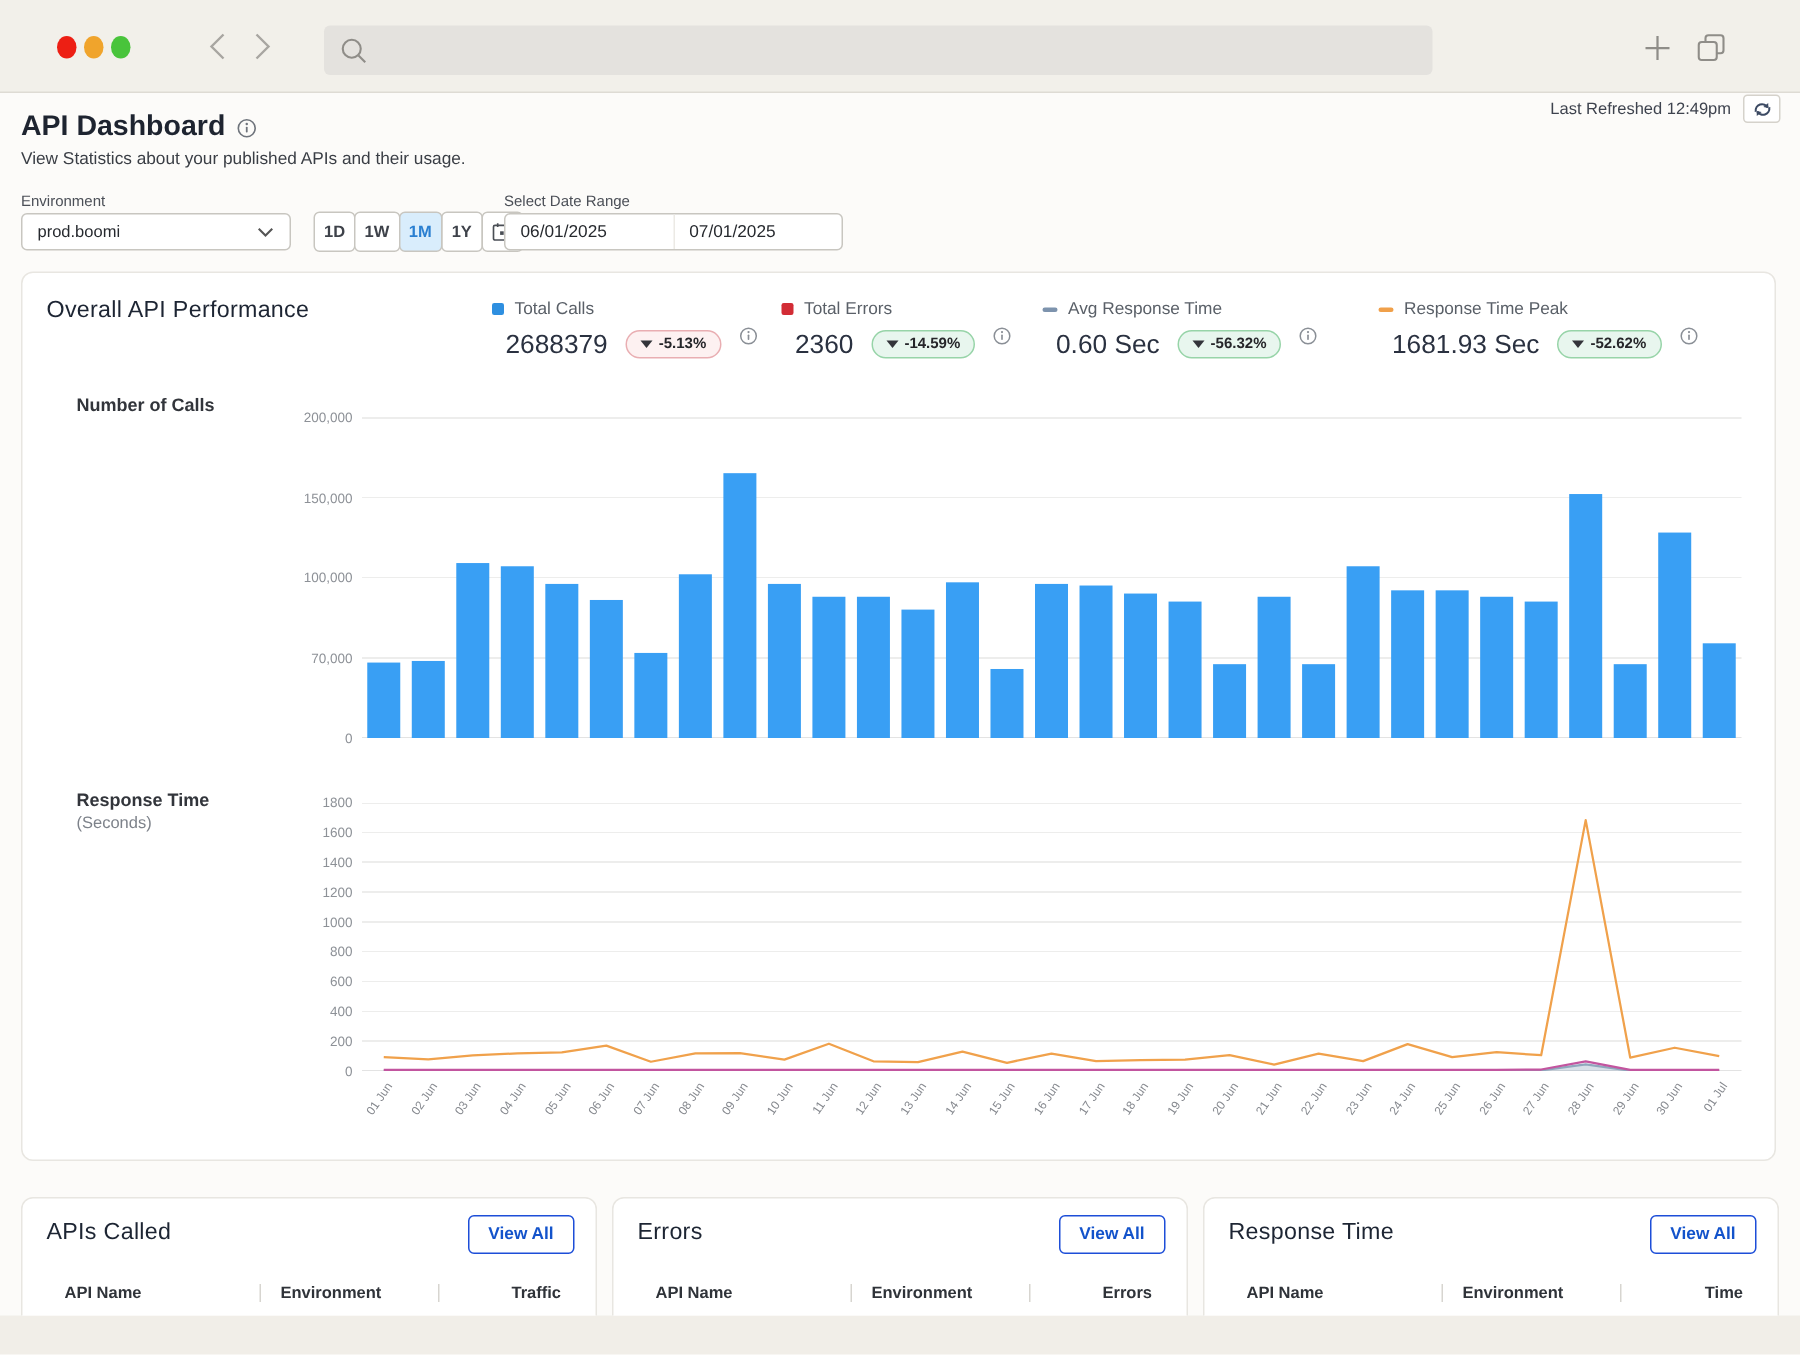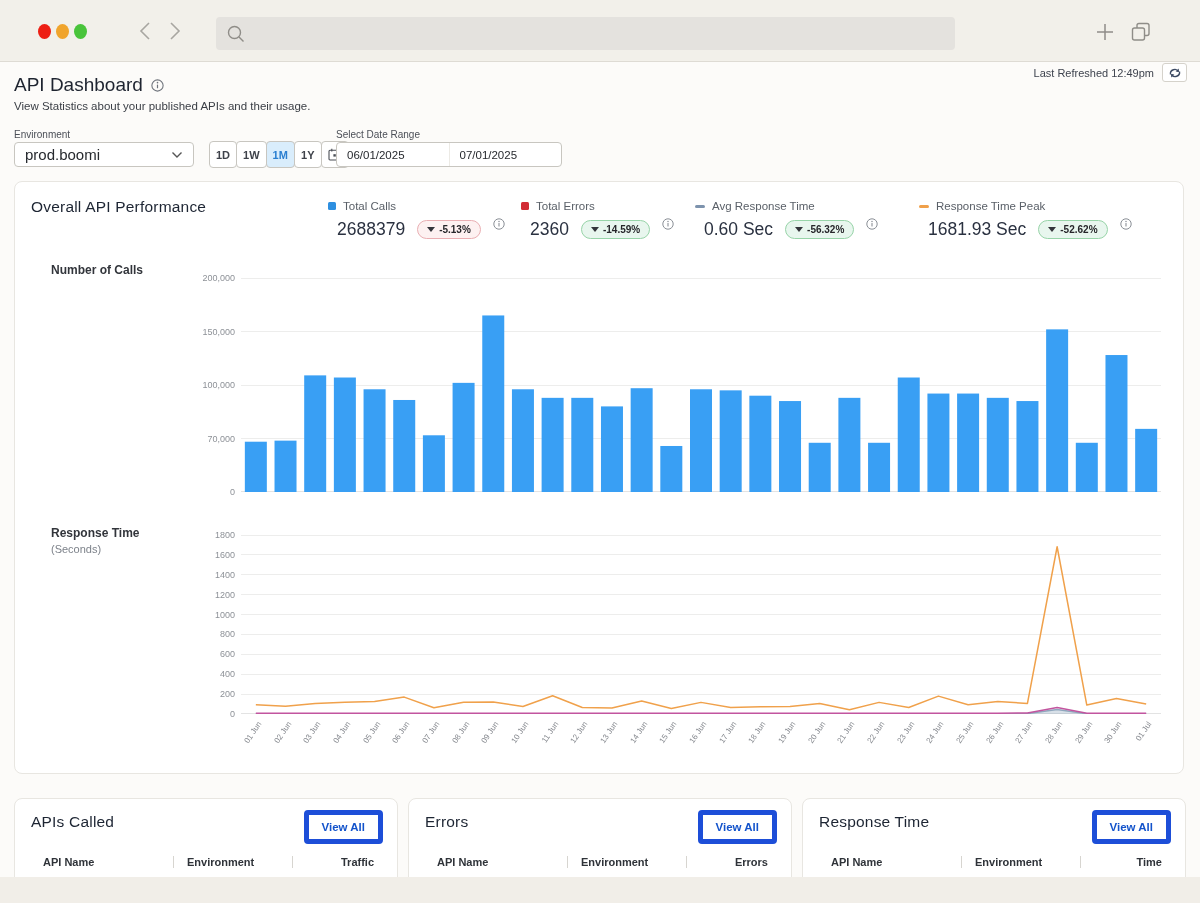--- a/index.html
+++ b/index.html
@@ -27,32 +27,32 @@
 
   
   .viewport { position:absolute; top:62px; left:0; width:1200px; height:815px;
               background:#fcfbf9; overflow:hidden; }
 
   .refresh-row { position:absolute; top:1px; right:13px; display:flex; align-items:center; gap:8px; }
   .refresh-text { font-size:11px; color:#3e434e; }
   .refresh-btn { width:25px; height:19px; border:1px solid #d5d2cb; border-radius:3px; background:#fff;
                  display:flex; align-items:center; justify-content:center; cursor:pointer; padding:0; }
 
-  .page-title { position:absolute; left:14px; top:12px; margin:0; font-size:19px; font-weight:400;
+  .page-title { position:absolute; left:14px; top:12px; margin:0; font-size:19px; font-weight:700;
                 color:#1e2430; display:flex; align-items:center; gap:8px; }
   .subtitle { position:absolute; left:14px; top:38px; font-size:11.5px; color:#3a3e45; }
 
   .filter-label { position:absolute; font-size:10px; color:#4b4f57; }
   .env-label  { left:14px;  top:67px; }
   .date-label { left:336px; top:67px; }
 
   .select { position:absolute; left:14px; top:80px; width:180px; height:25px; box-sizing:border-box;
             border:1px solid #c8c6c0; border-radius:4px; background:#fff; cursor:pointer;
             display:flex; align-items:center; justify-content:space-between; padding:0 10px;
-            font-size:15px; color:#26292e; }
+            font-size:11px; color:#26292e; }
 
   .segmented { position:absolute; left:209px; top:79px; height:27px; display:flex; }
   .seg-btn { min-width:28px; padding:0 6px; height:27px; box-sizing:border-box; margin-left:-1px;
              border:1px solid #c8c6c0; border-radius:4px; background:#fff; cursor:pointer;
              font-size:11px; font-weight:700; color:#3e424a; font-family:inherit;
              display:flex; align-items:center; justify-content:center; }
   .seg-btn:first-child { margin-left:0; }
   .seg-btn.selected { background:#d9edfc; color:#2a7fd1; z-index:1; }
 
   .date-box { position:absolute; left:336px; top:80px; width:226px; height:25px; box-sizing:border-box;
@@ -88,21 +88,21 @@
   .plot { position:absolute; left:226px; }
   .ytick { position:absolute; width:60px; text-align:right; font-size:9px; color:#8d9197; left:160px; }
   .xtick { position:absolute; width:46px; text-align:right; font-size:8px; color:#85888e;
            transform:rotate(-56deg); transform-origin:100% 0; }
 
   
   .tcard { position:absolute; top:736px; width:384px; height:141px; box-sizing:border-box;
            background:#fff; border:1px solid #e8e6e1; border-radius:8px; }
   .tcard-title { position:absolute; left:16px; top:14px; font-size:15.5px; font-weight:500;
                  color:#1d2533; letter-spacing:.2px; }
-  .viewall { position:absolute; right:14px; top:11px; border:5px solid #1d4ed8; border-radius:4px;
+  .viewall { position:absolute; right:14px; top:11px; border:1px solid #1d4ed8; border-radius:4px;
              background:#fff; color:#1353cb; font-size:11.5px; font-weight:700; padding:6px 13px;
              cursor:pointer; font-family:inherit; }
   .thead { position:absolute; left:0; right:0; top:57px; display:grid;
            grid-template-columns:130px 1px 118px 1px 1fr; padding:0 23px 0 28px;
            font-size:11px; font-weight:700; color:#2f3339; align-items:center; }
   .col-div { width:1px; height:12px; background:#d7d5d0; }
   .th-env { padding-left:13px; } .th-val { text-align:right; }
 </style>
 </head>
 <body>

